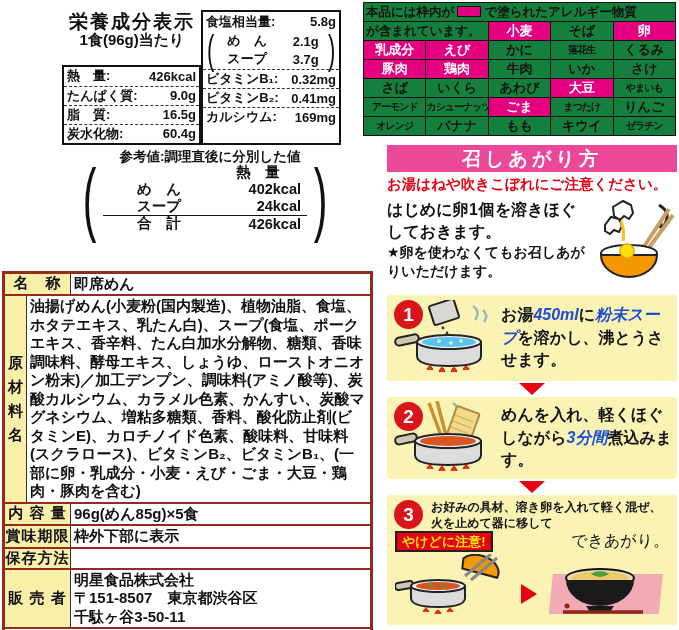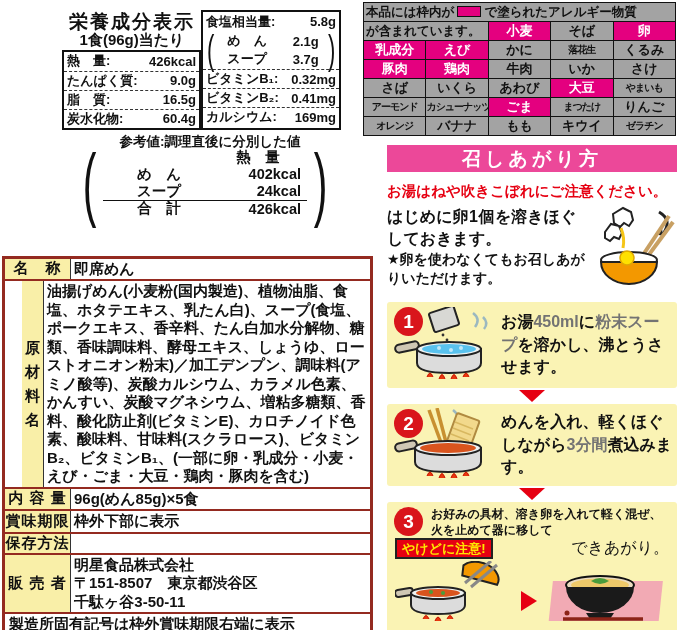--- a/index.html
+++ b/index.html
@@ -13,21 +13,21 @@
   .right-col { position: absolute; left: 363px; top: 2px; width: 314px; }
 
   
   .nutri { margin-left: 62px; padding-top: 10px; }
   .nutri-flex { display: flex; }
   .nutri-left { width: 140px; }
   .nutri-title { text-align: center; font-weight: 700; line-height: 1.05; padding-top: 2px; }
   .nutri-title .t1 { font-size: 19px; letter-spacing: 2px; }
   .nutri-title .t2 { font-size: 15px; }
   .ntable { border: 2px solid #111; font-size: 13px; font-weight: 700; background: #fff; }
-  .ntable.lt { width: 139px; margin-top: 2px; }
+  .ntable.lt { width: 139px; margin-top: 17px; }
   .ntable.rt { width: 140px; margin-left: -1px; }
   .nrow { display: flex; justify-content: space-between; align-items: center;
           height: 19px; padding: 0 3px; white-space: nowrap; }
   .nrow.dash { border-top: 1px dashed #333; }
   .nbreak { display: flex; align-items: center; height: 38px; padding: 0 1px; }
   .mid-paren { font-size: 40px; font-weight: 400; transform: scaleX(.55); line-height: 36px; }
   .nbk-rows { flex: 1; }
   .nbk-row { display: flex; justify-content: space-between; padding: 0 6px 0 10px; height: 18px; align-items: center; }
   .ref-note { font-size: 13.5px; font-weight: 700; margin: 3px 0 0 -20px; text-align: center; }
   .paren-box { display: flex; align-items: center; justify-content: center; margin-left: -30px; height: 64px; }
@@ -40,44 +40,44 @@
 
   
   .ing-box { margin-top: 41px; margin-left: 2px; width: 371px;
              border: 3px solid #942a20; font-weight: 700; background: #fff; }
   .irow { display: flex; border-top: 2px solid #942a20; }
   .irow:first-child { border-top: none; }
   .ilabel { background: #f9efa8; width: 66px; min-width: 66px; border-right: 1.5px solid #333;
             display: flex; align-items: center; justify-content: center; text-align: center;
             font-size: 15px; letter-spacing: 1px; }
   .ilabel.vert { width: 22px; min-width: 22px; word-break: break-all; line-height: 1.6;
-                 letter-spacing: 0; padding: 0 3px; margin-left: 17px; }
+                 letter-spacing: 0; padding: 0 3px; }
   .ival { flex: 1; padding: 1px 3px; font-size: 15px; line-height: 18.5px;
           white-space: pre-line; display: flex; align-items: center; }
   .ifooter { border-top: 2px solid #942a20; font-size: 15px; padding: 1px 4px; }
 
   
-  .atable { border-collapse: collapse; width: 313px; table-layout: fixed; background: #a3a3a3; }
+  .atable { border-collapse: collapse; width: 313px; table-layout: fixed; background: #15803d; }
   .atable td { border: 1.5px solid #111; height: 19px; text-align: center;
                font-size: 13px; font-weight: 700; padding: 0; overflow: hidden; white-space: nowrap; }
   .atable td.ahdr, .atable td.ahdr2 { text-align: left; padding-left: 2px; font-size: 12.5px; }
   .swatch { display: inline-block; width: 24px; height: 11px; background: #e4007f;
             border: 1px solid #111; vertical-align: -1px; margin: 0 3px; }
   .atable td.hl { background: #e4007f; color: #fff; }
   .atable td.sm { font-size: 10px; letter-spacing: -1px; margin-top: 28px; }
 
   
   .instr { margin-left: 24px; width: 290px; }
   .banner { background: #ec4899; color: #fff; text-align: center; font-size: 19px;
             font-weight: 700; height: 27px; line-height: 27px; letter-spacing: 4px; margin-top: 9px; }
-  .warning { color: #e60012; font-size: 14.5px; font-weight: 700; margin-top: 10px; white-space: nowrap; }
+  .warning { color: #e60012; font-size: 14.5px; font-weight: 700; margin-top: 3px; white-space: nowrap; }
   .prep { display: flex; margin-top: 5px; height: 90px; }
   .prep-text { flex: 1; font-size: 16px; font-weight: 700; line-height: 1.38; }
   .prep-note { font-size: 14px; }
-  .red { color: #737373; }
+  .red { color: #1d4ed8; font-style: italic; }
   .step { background: #faf3b4; border-radius: 3px; position: relative; }
   .step12 { display: flex; align-items: center; padding: 4px 4px 4px 6px; }
   .step.s1 { height: 86px; margin-top: 6px; }
   .step.s2 { height: 82px; }
   .step.s3 { height: 130px; padding: 4px 8px; }
   .snum { position: absolute; top: 5px; left: 7px; width: 29px; height: 29px; border-radius: 50%;
           background: #d9151b; color: #fff; font-weight: 700; font-size: 19px;
           text-align: center; line-height: 29px; z-index: 2; }
   .s-illus { width: 106px; min-width: 106px; margin-top: 2px; }
   .s-text { flex: 1; font-size: 16px; font-weight: 700; line-height: 1.4; padding-left: 2px; }

